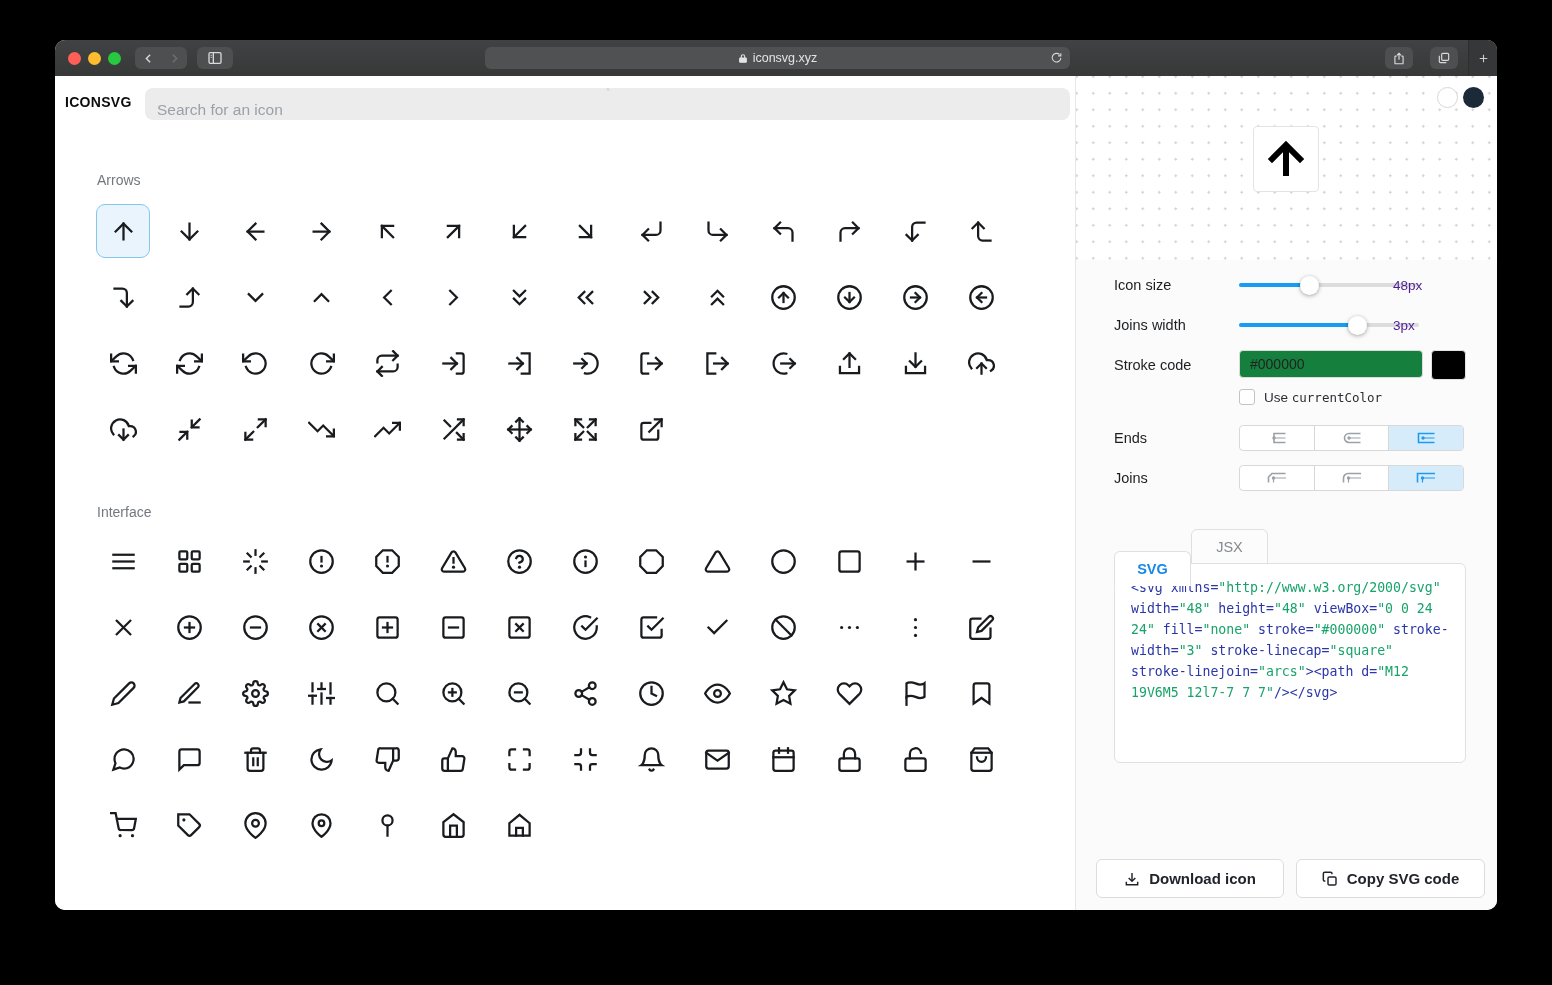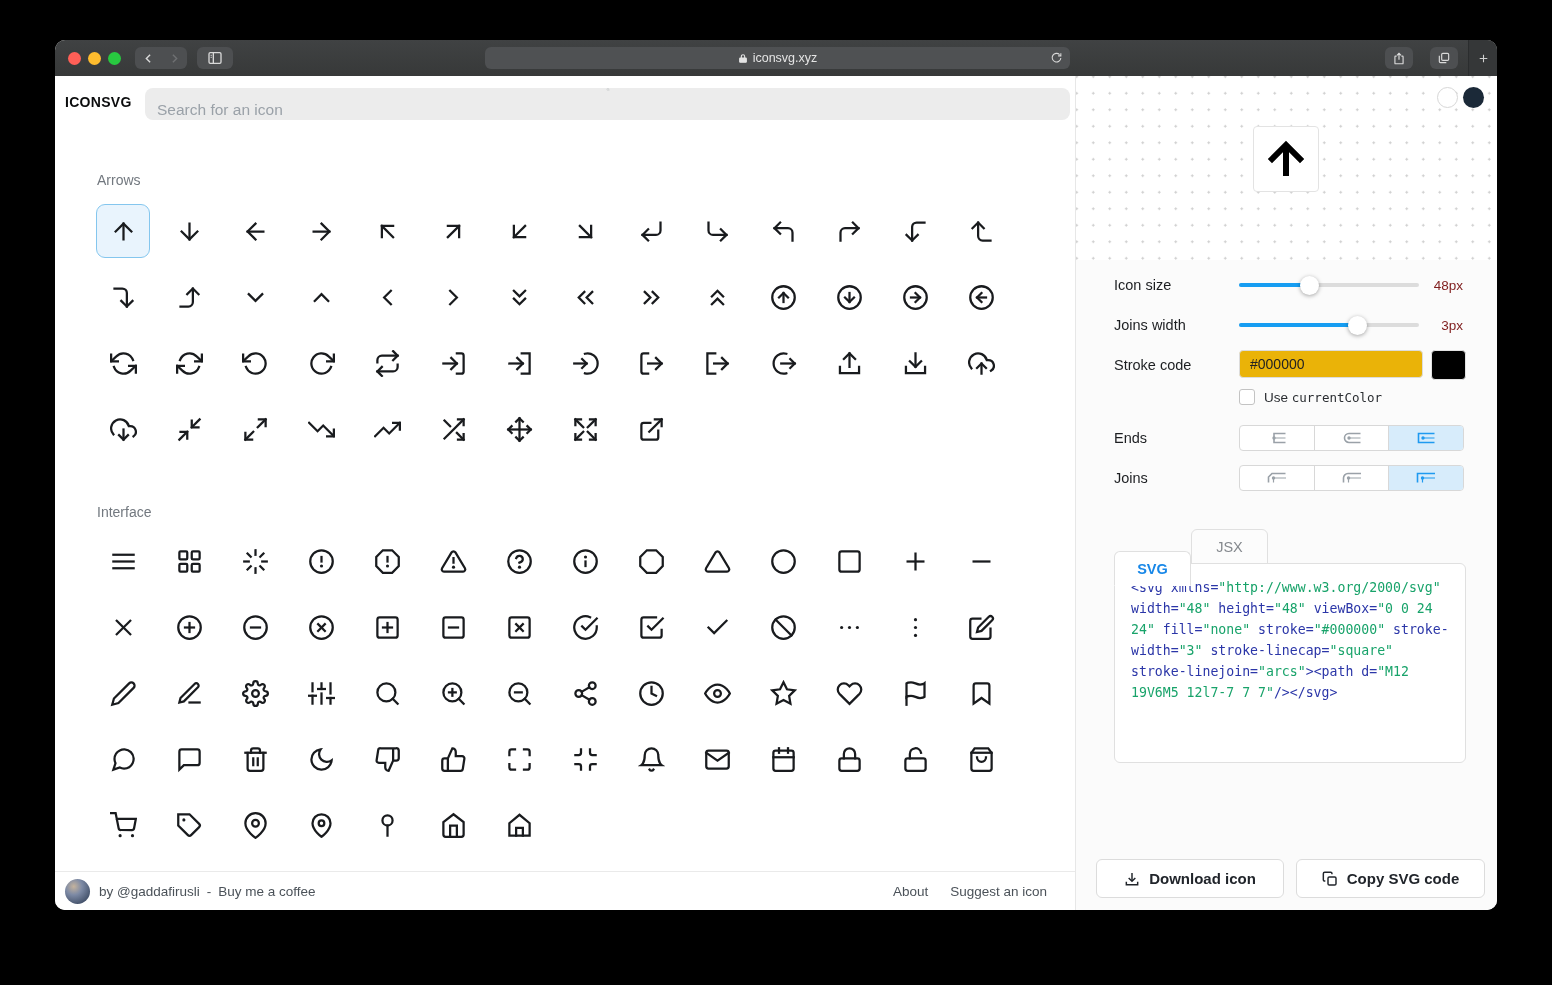--- a/index.html
+++ b/index.html
@@ -28,25 +28,25 @@
   .footer{position:absolute;left:0;top:795px;width:1020px;height:39px;border-top:1px solid #eaeaea;display:flex;align-items:center;padding:0 28px 0 10px;box-sizing:border-box;font-size:13.5px;color:#4b5259;}
   .avatar{width:25px;height:25px;border-radius:50%;background:radial-gradient(circle at 35% 30%,#c5b39d 0%,#7d8aa5 35%,#47556e 75%,#2d3954 100%);margin-right:9px;flex:none;}
   .footer .links{margin-left:auto;display:flex;gap:22px;}
   .footer a{color:#4b5259;text-decoration:none;}
   
   .panel{position:absolute;left:1020px;top:36px;width:422px;height:834px;background:#fbfbfb;border-left:1px solid #e7e7e7;box-sizing:border-box;}
   .preview{position:absolute;left:0;top:0;width:100%;height:184px;background:#fff;background-image:radial-gradient(circle,#cfcfcf 1.1px,transparent 1.3px);background-size:16.5px 16.5px;background-position:9px 9px;}
   .theme{position:absolute;top:11px;width:21px;height:21px;border-radius:50%;cursor:pointer;}
   .previewBox{position:absolute;left:177px;top:50px;width:64px;height:64px;background:#fff;border:1px solid #e3e3e3;border-radius:4px;display:flex;align-items:center;justify-content:center;color:#000;}
   .ctlLabel{position:absolute;left:38px;font-size:14.5px;color:#1c1e21;}
-  .val{position:absolute;right:34px;width:70px;text-align:right;font-size:13.5px;color:#7f1d1d;}
+  .val{position:absolute;right:34px;width:70px;text-align:left;font-size:13.5px;color:#4c1d95;}
   .track{position:absolute;left:163px;width:180px;height:4px;border-radius:2px;background:#dcdcdc;cursor:pointer;}
   .fill{height:100%;border-radius:2px;}
   .thumb{position:absolute;top:-7.5px;width:19px;height:19px;border-radius:50%;background:#fff;box-shadow:0 1px 4px rgba(0,0,0,.35);}
-  .colorInput{position:absolute;left:163px;top:274px;width:184px;height:28px;border:1px solid #dcdcdc;border-radius:4px;background:#eab308;font-size:14px;color:#222;padding:0 10px;box-sizing:border-box;font-family:"Liberation Sans",sans-serif;outline:none;}
+  .colorInput{position:absolute;left:163px;top:274px;width:184px;height:28px;border:1px solid #dcdcdc;border-radius:4px;background:#15803d;font-size:14px;color:#222;padding:0 10px;box-sizing:border-box;font-family:"Liberation Sans",sans-serif;outline:none;}
   .swatch{position:absolute;left:355px;top:274px;width:33px;height:28px;border-radius:4px;border:1px solid #e2e2e2;cursor:pointer;}
   .checkrow{position:absolute;left:163px;top:313px;display:flex;align-items:center;gap:9px;font-size:13.5px;color:#2a2d31;cursor:pointer;}
   .checkbox{width:14px;height:14px;border:1px solid #c3c3c3;border-radius:3px;background:#fff;}
   .mono{font-family:"DejaVu Sans Mono",monospace;font-size:12.5px;}
   .segment{position:absolute;left:163px;width:225px;height:26px;border:1px solid #d8d8d8;border-radius:4px;background:#fff;display:flex;overflow:hidden;box-sizing:border-box;}
   .segment>div{flex:1;display:flex;align-items:center;justify-content:center;color:#9aa1a8;cursor:pointer;}
   .segment>div+div{border-left:1px solid #d8d8d8;}
   .segment>div.sel{background:#d7ecfb;color:#1f9af0;}
   .tab{position:absolute;top:453px;height:35px;width:77px;border:1px solid #e0e0e0;border-radius:6px 6px 0 0;display:flex;align-items:center;justify-content:center;font-size:14.5px;box-sizing:border-box;cursor:pointer;}
   .tab.active{background:#fff;color:#1787e8;border-bottom:1px solid #fff;z-index:3;font-weight:bold;margin-top:22px;}
@@ -874,31 +874,20 @@
           </div>
           <div class="cell">
             <svg width="27" height="27" viewBox="0 0 24 24" fill="none" stroke="currentColor" stroke-width="2" stroke-linecap="square" stroke-linejoin="miter">
               <path d="M3 21V10l9-7.5L21 10v11H3z"></path>
               <path d="M9 21v-7h6v7"></path>
             </svg>
           </div>
         </div>
       </div>
 
-    <div class="footer">
-      <div class="avatar"></div>
-      <span>by</span>&nbsp;
-      <a href="#">@gaddafirusli</a>
-      <span style="margin:0 7px">-</span>
-      <a href="#">Buy me a coffee</a>
-      <div class="links">
-        <a href="#">About</a>
-        <a href="#">Suggest an icon</a>
-      </div>
-    </div>
   </div>
 
   <div class="panel">
     <div class="preview">
       <div class="theme" id="themeLight" style="left:361px;background:#fff;border:1px solid #d7d7d7;box-sizing:border-box;"></div>
       <div class="theme" id="themeDark" style="left: 387px; background: rgb(27, 41, 56);"></div>
       <div class="previewBox">
         <svg id="previewIcon" width="48" height="48" viewBox="0 0 24 24" fill="none" stroke="#000" stroke-width="3" stroke-linecap="square">
             <path d="M12 19V6M5 12l7-7 7 7"></path>
           </svg>

